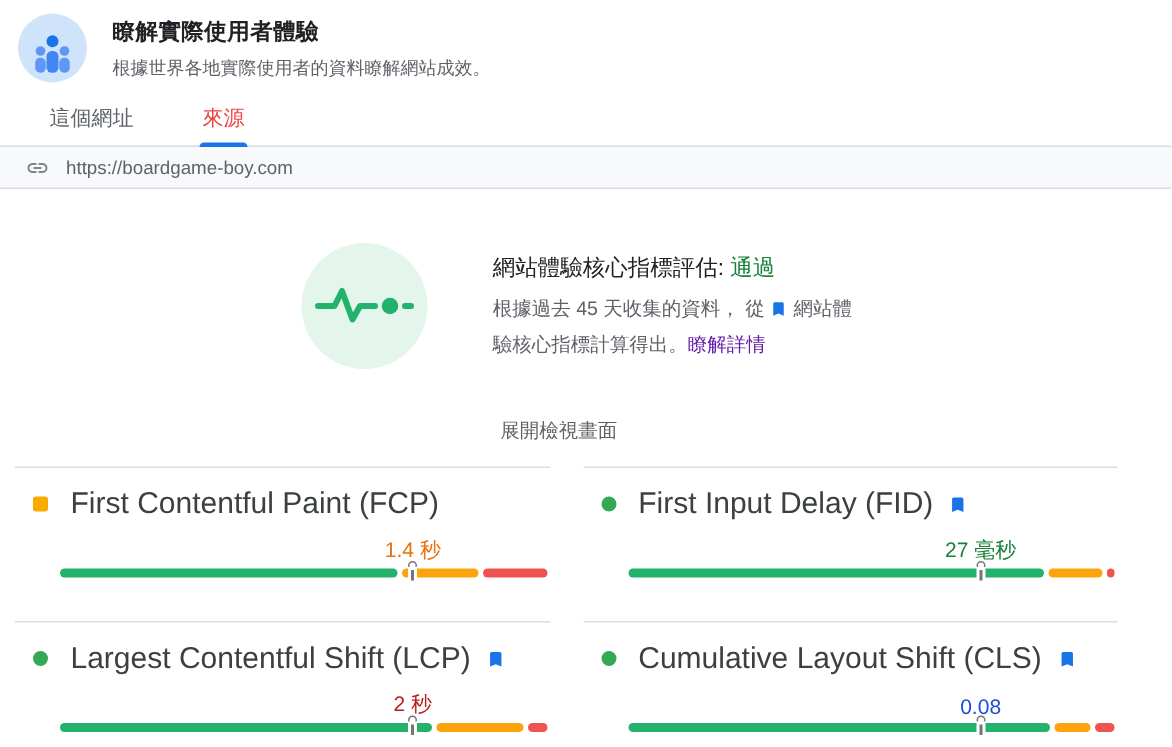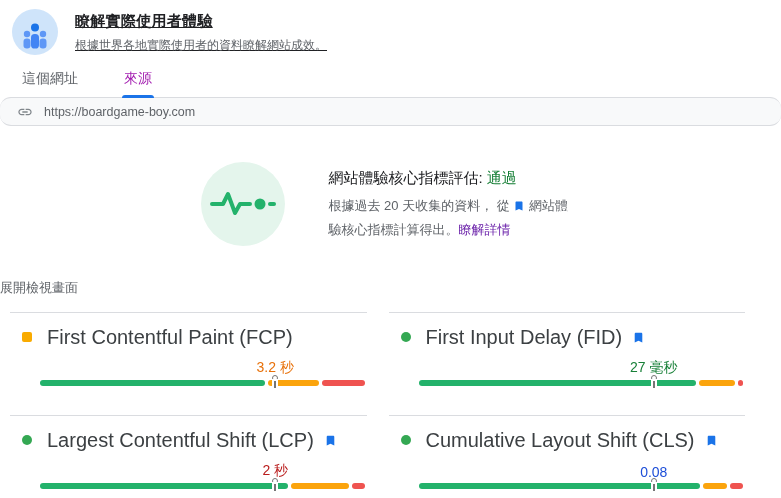--- a/index.html
+++ b/index.html
@@ -2,50 +2,50 @@
 <html><head>
 <meta charset="utf-8">
 <style>
   * { margin:0; padding:0; box-sizing:border-box; }
   html,body { width:781px; height:498px; background:#fff; overflow:hidden;
     font-family:"Liberation Sans", sans-serif; color:#202124; }
 
   
   .header { display:flex; gap:17px; padding:9px 0 0 12px; align-items:flex-start; }
   .app-icon { width:46px; height:46px; border-radius:50%; background:#CFE4FA; flex:0 0 auto; }
-  .header-text { padding-top:3px;text-decoration:underline; }
+  .header-text { padding-top:3px; }
   .page-title { font-size:15px; font-weight:700; color:#202124; letter-spacing:.3px; }
   .page-subtitle { font-size:12px; color:#5F6368; margin-top:6px; }
 
   
-  .tabs { display:flex; gap:46px; padding-left:22px; margin-top:15px; height:27px; }
+  .tabs { display:flex; gap:46px; padding-left:33px; margin-top:15px; height:27px; }
   .tab { font-size:14px; color:#5F6368; position:relative; cursor:pointer; }
-  .tab.active { color:#a21caf; }
+  .tab.active { color:#ef4444; }
   .tab .underline { position:absolute; left:-2px; right:-2px; bottom:-1px; height:3px;
     background:#1A73E8; border-radius:3px 3px 0 0; }
 
   
   .url-bar { height:29px; background:#F8F9FA; border-top:1px solid #DADCE0;
     border-bottom:1px solid #DADCE0; display:flex; align-items:center; gap:11px;
-    padding-left:17px;border-radius:11px; }
+    padding-left:17px; }
   .url-text { font-size:12.5px; color:#5F6368; }
 
   
   .assessment { display:flex; justify-content:center; gap:44px; margin-top:36px; }
   .pulse-circle { width:84px; height:84px; border-radius:50%; background:#E4F5EC;
     display:flex; align-items:center; justify-content:center; flex:0 0 auto; }
   .assessment-text { width:252px; padding-top:7px; }
   .assessment-title { font-size:15px; color:#202124; }
   .assessment-result { color:#188038; }
   .assessment-desc { font-size:13px; color:#5F6368; line-height:1.7; margin-top:7px; }
   .learn-more { color:#681DA8; cursor:pointer; }
   .inline-bookmark { vertical-align:-2px; }
 
   
-  .expand-row { text-align:left; padding-right:36px; margin-top:32px; }
+  .expand-row { text-align:center; padding-right:36px; margin-top:32px; }
   .expand-link { font-size:13px; color:#5F6368; cursor:pointer; }
 
   
   .metrics-grid { display:grid; grid-template-columns:1fr 1fr; column-gap:22px;
     padding:0 36px 0 10px; margin-top:15px; }
   .metric { border-top:1px solid #DADCE0; padding:14px 2px 29px 12px; }
   .metric-label-row { display:flex; align-items:center; gap:15px; height:20px; }
   .bullet { width:10px; height:10px; flex:0 0 auto; }
   .metric-label { font-size:20px; color:#3C4043; }
   .bookmark { line-height:0; margin-left:-5px; }
@@ -101,21 +101,21 @@
   <div class="pulse-circle">
     <svg width="66" height="36" viewBox="0 0 66 36">
       <polyline points="2,18 13,18 18,8 25,27 30,18 40,18" fill="none" stroke="#23B26B" stroke-width="4" stroke-linecap="round" stroke-linejoin="round"></polyline>
       <circle cx="50" cy="18" r="5.5" fill="#23B26B"></circle>
       <line x1="60" y1="18" x2="64" y2="18" stroke="#23B26B" stroke-width="4" stroke-linecap="round"></line>
     </svg>
   </div>
   <div class="assessment-text">
     <div class="assessment-title"><span>網站體驗核心指標評估: </span><span class="assessment-result">通過</span></div>
     <div class="assessment-desc">
-      <span>根據過去 20 天收集的資料， 從</span>
+      <span>根據過去 45 天收集的資料， 從</span>
       <span class="inline-bookmark">
         <svg width="12" height="12" viewBox="0 0 24 24" fill="#1A73E8">
             <path d="M17 3H7c-1.1 0-2 .9-2 2v16l7-3 7 3V5c0-1.1-.9-2-2-2z"></path>
           </svg>
       </span>
       <span>網站體驗核心指標計算得出。</span><span class="learn-more">瞭解詳情</span>
     </div>
   </div>
 </div>
 
@@ -125,21 +125,21 @@
 
 <div class="metrics-grid">
 
   <div class="metric">
     <div class="metric-label-row">
       <span class="bullet" style="background: rgb(249, 171, 0); border-radius: 2px;"></span>
       <span class="metric-label">First Contentful Paint (FCP)</span>
 
     </div>
     <div class="bar-wrap">
-      <span class="metric-value" style="color: rgb(232, 113, 10); left: 72.5%;">3.2 秒</span>
+      <span class="metric-value" style="color: rgb(232, 113, 10); left: 72.5%;">1.4 秒</span>
       <div class="bar">
           <div class="seg" style="flex-grow: 70.5; background: rgb(35, 178, 107);"></div>
           <div class="seg" style="flex-grow: 16; background: rgb(251, 164, 13);"></div>
           <div class="seg" style="flex-grow: 13.5; background: rgb(239, 83, 80);"></div>
         </div>
       <div class="marker" style="left: 72.5%;">
           <div class="marker-circle"></div>
           <div class="marker-stem"></div>
         </div>
     </div>

